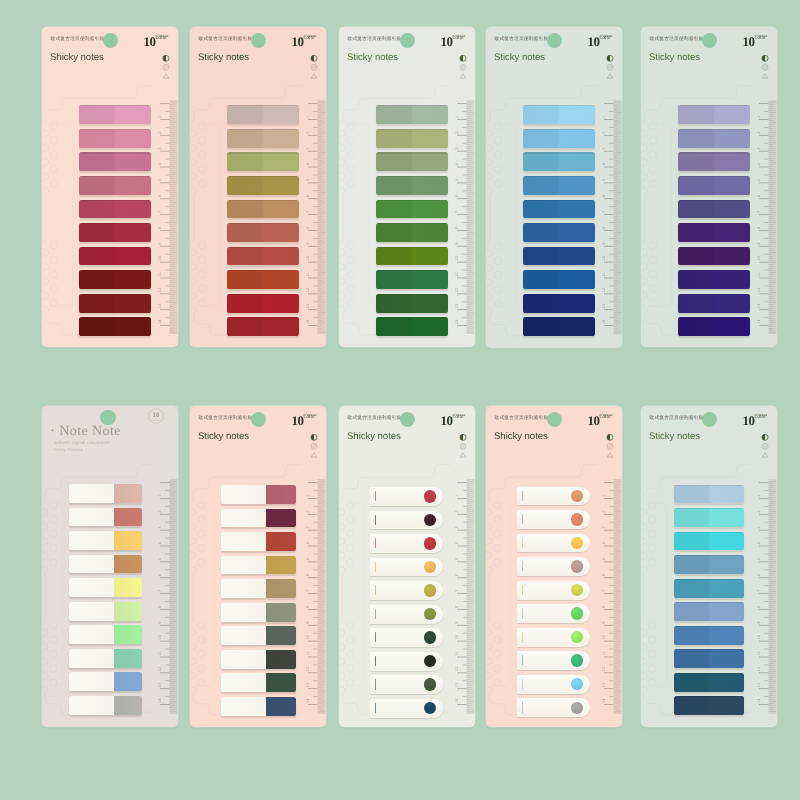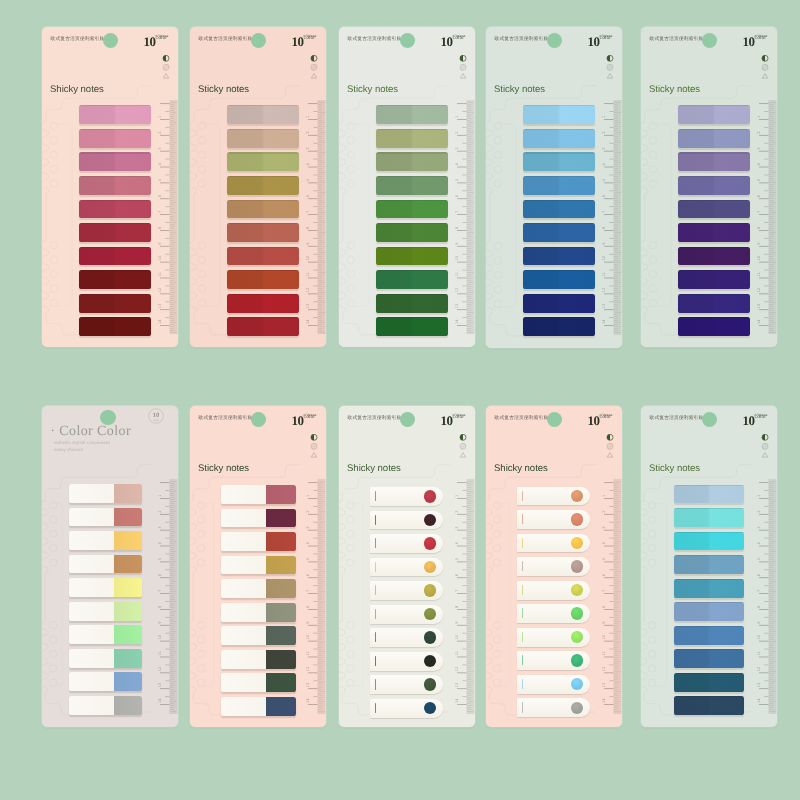--- a/index.html
+++ b/index.html
@@ -9,21 +9,21 @@
        font-family:"Liberation Sans",sans-serif;}
   #stage{position:relative;width:800px;height:800px;background:#b5d3bc;-webkit-font-smoothing:antialiased;text-rendering:geometricPrecision;}
 
   .pack{position:absolute;border-radius:5px;overflow:hidden;opacity:0.9999;
         box-shadow:0 1px 2px rgba(70,90,70,.14), 0 0 0 .7px rgba(255,255,255,.30);}
 
   
   .cnLabel{position:absolute;font-size:4.75px;letter-spacing:.15px;
            white-space:nowrap;opacity:.85;font-family:"DejaVu Sans",sans-serif;}
   .dot{position:absolute;border-radius:50%;background:#92caa4;}
-  .title{position:absolute;font-size:9.6px;letter-spacing:-.05px;white-space:nowrap;margin-top:32px;}
+  .title{position:absolute;font-size:9.6px;letter-spacing:-.05px;white-space:nowrap;}
   .ten{position:absolute;font-family:"Liberation Serif",serif;font-weight:700;
        font-size:13px;letter-spacing:-.4px;}
   .tenSub{position:absolute;font-size:3.1px;line-height:4.1px;letter-spacing:0px;
           font-family:"DejaVu Sans",sans-serif;white-space:nowrap;}
   .tenSub b{display:block;font-weight:400;font-size:4.7px;letter-spacing:.05px;margin-top:-0.3px;}
 
   
   .strip{position:absolute;border-radius:2.6px;}
   .stripDot{position:absolute;border-radius:50%;}
   .stripTick{position:absolute;width:1.15px;border-radius:.6px;}
@@ -1200,21 +1200,21 @@
         <circle cx="11.2" cy="156.7" r="3.75" fill="none" stroke="#dbd3d0" stroke-width="0.75"></circle>
         <path d="M 3.2 215 a 4.3 4.3 0 0 0 0 8.6 a 2.9000000000000004 2.9000000000000004 0 0 1 0 5.800000000000001 a 4.3 4.3 0 0 0 0 8.6 a 2.9000000000000004 2.9000000000000004 0 0 1 0 5.800000000000001 a 4.3 4.3 0 0 0 0 8.6 a 2.9000000000000004 2.9000000000000004 0 0 1 0 5.800000000000001 a 4.3 4.3 0 0 0 0 8.6 a 2.9000000000000004 2.9000000000000004 0 0 1 0 5.800000000000001 a 4.3 4.3 0 0 0 0 8.6 a 2.9000000000000004 2.9000000000000004 0 0 1 0 5.800000000000001" fill="none" stroke="#dbd3d0" stroke-width="0.8"></path>
         <circle cx="11.2" cy="219.3" r="3.75" fill="none" stroke="#dbd3d0" stroke-width="0.75"></circle>
         <circle cx="11.2" cy="233.70000000000002" r="3.75" fill="none" stroke="#dbd3d0" stroke-width="0.75"></circle>
         <circle cx="11.2" cy="248.10000000000002" r="3.75" fill="none" stroke="#dbd3d0" stroke-width="0.75"></circle>
         <circle cx="11.2" cy="262.5" r="3.75" fill="none" stroke="#dbd3d0" stroke-width="0.75"></circle>
         <circle cx="11.2" cy="276.90000000000003" r="3.75" fill="none" stroke="#dbd3d0" stroke-width="0.75"></circle>
         <path d="M 3.2 166.8 L 3.2 215" fill="none" stroke="#dbd3d0" stroke-width="0.8"></path>
         <path d="M 8 97.3 L 16.2 97.3 a 4 4 0 0 1 4 4 L 20.2 276 a 4 4 0 0 1 -4 4 L 8 280" fill="none" stroke="#dfd7d5" stroke-width="0.75"></path>
       </svg>
-      <div class="cnTitle" style="left: 8.5px; top: 17.5px; color: rgb(154, 156, 145);">· Color Color</div>
+      <div class="cnTitle" style="left: 8.5px; top: 17.5px; color: rgb(154, 156, 145);">· Note Note</div>
       <div class="cnBul" style="left: 9.5px; top: 34.2px; color: rgb(185, 180, 165);">·  esthetic  stylish  convenient</div>
       <div class="cnBul" style="left: 9.5px; top: 41px; color: rgb(185, 180, 165);">·  many choices</div>
       <div class="dot" style="left: 58.5px; top: 3.6px; width: 15.7px; height: 15.5px;"></div>
       <svg width="22" height="22" viewBox="0 0 22 22" style="position:absolute;left:103px;top:-1px">
         <circle cx="11" cy="11" r="7.3" fill="none" stroke="#c3bfb2" stroke-width="0.7"></circle>
         <text x="11" y="11.5" text-anchor="middle" font-size="6.6" font-family="Liberation Serif" font-weight="700" fill="#9b988c">10</text>
         <text x="11" y="15.6" text-anchor="middle" font-size="2.3" font-family="DejaVu Sans" fill="#b0ac9f">color</text>
       </svg>
       <div class="strip" style="left: 27.2px; top: 78px; width: 73px; height: 18.9px; background: linear-gradient(90deg, rgb(251, 249, 244) 0%, rgb(247, 244, 236) 61.5%, rgb(216, 177, 166) 61.5%, rgb(223, 184, 172) 100%); box-shadow: rgba(90, 70, 55, 0.18) 0px 1.2px 1.2px;"></div>
       <div class="strip" style="left: 27.2px; top: 101.53px; width: 73px; height: 18.9px; background: linear-gradient(90deg, rgb(251, 249, 244) 0%, rgb(247, 244, 236) 61.5%, rgb(195, 120, 111) 61.5%, rgb(202, 124, 115) 100%); box-shadow: rgba(90, 70, 55, 0.18) 0px 1.2px 1.2px;"></div>

